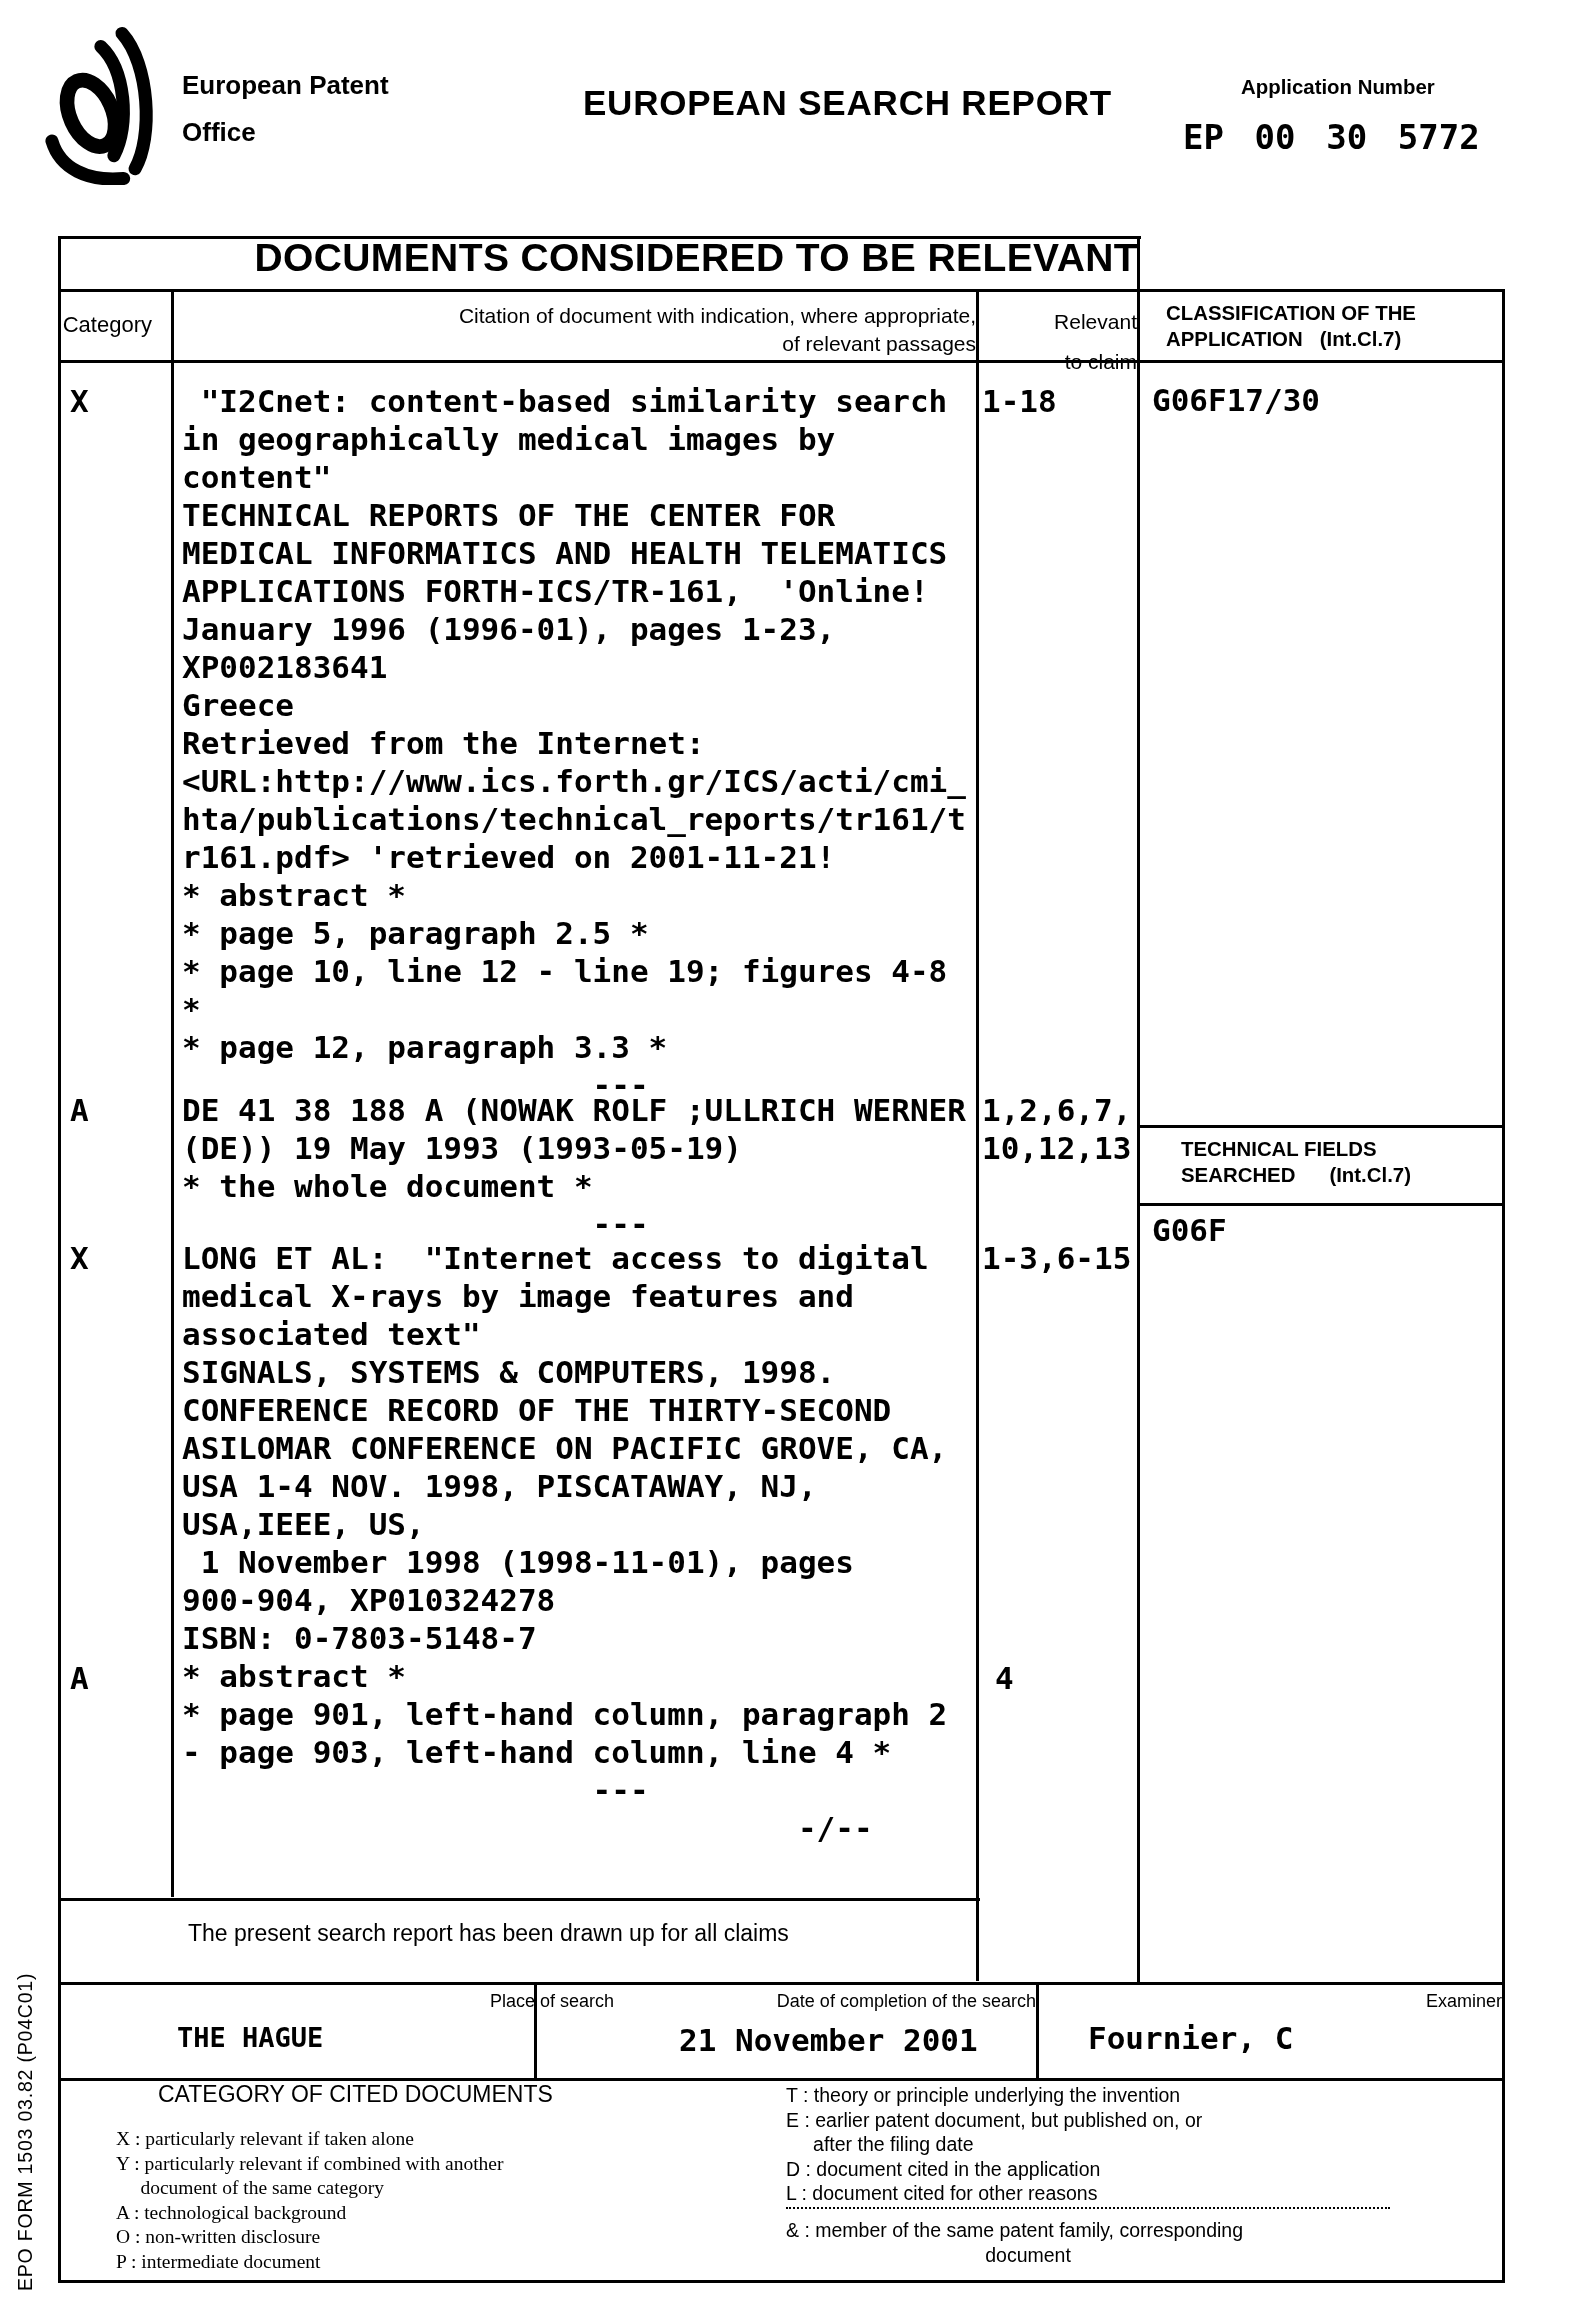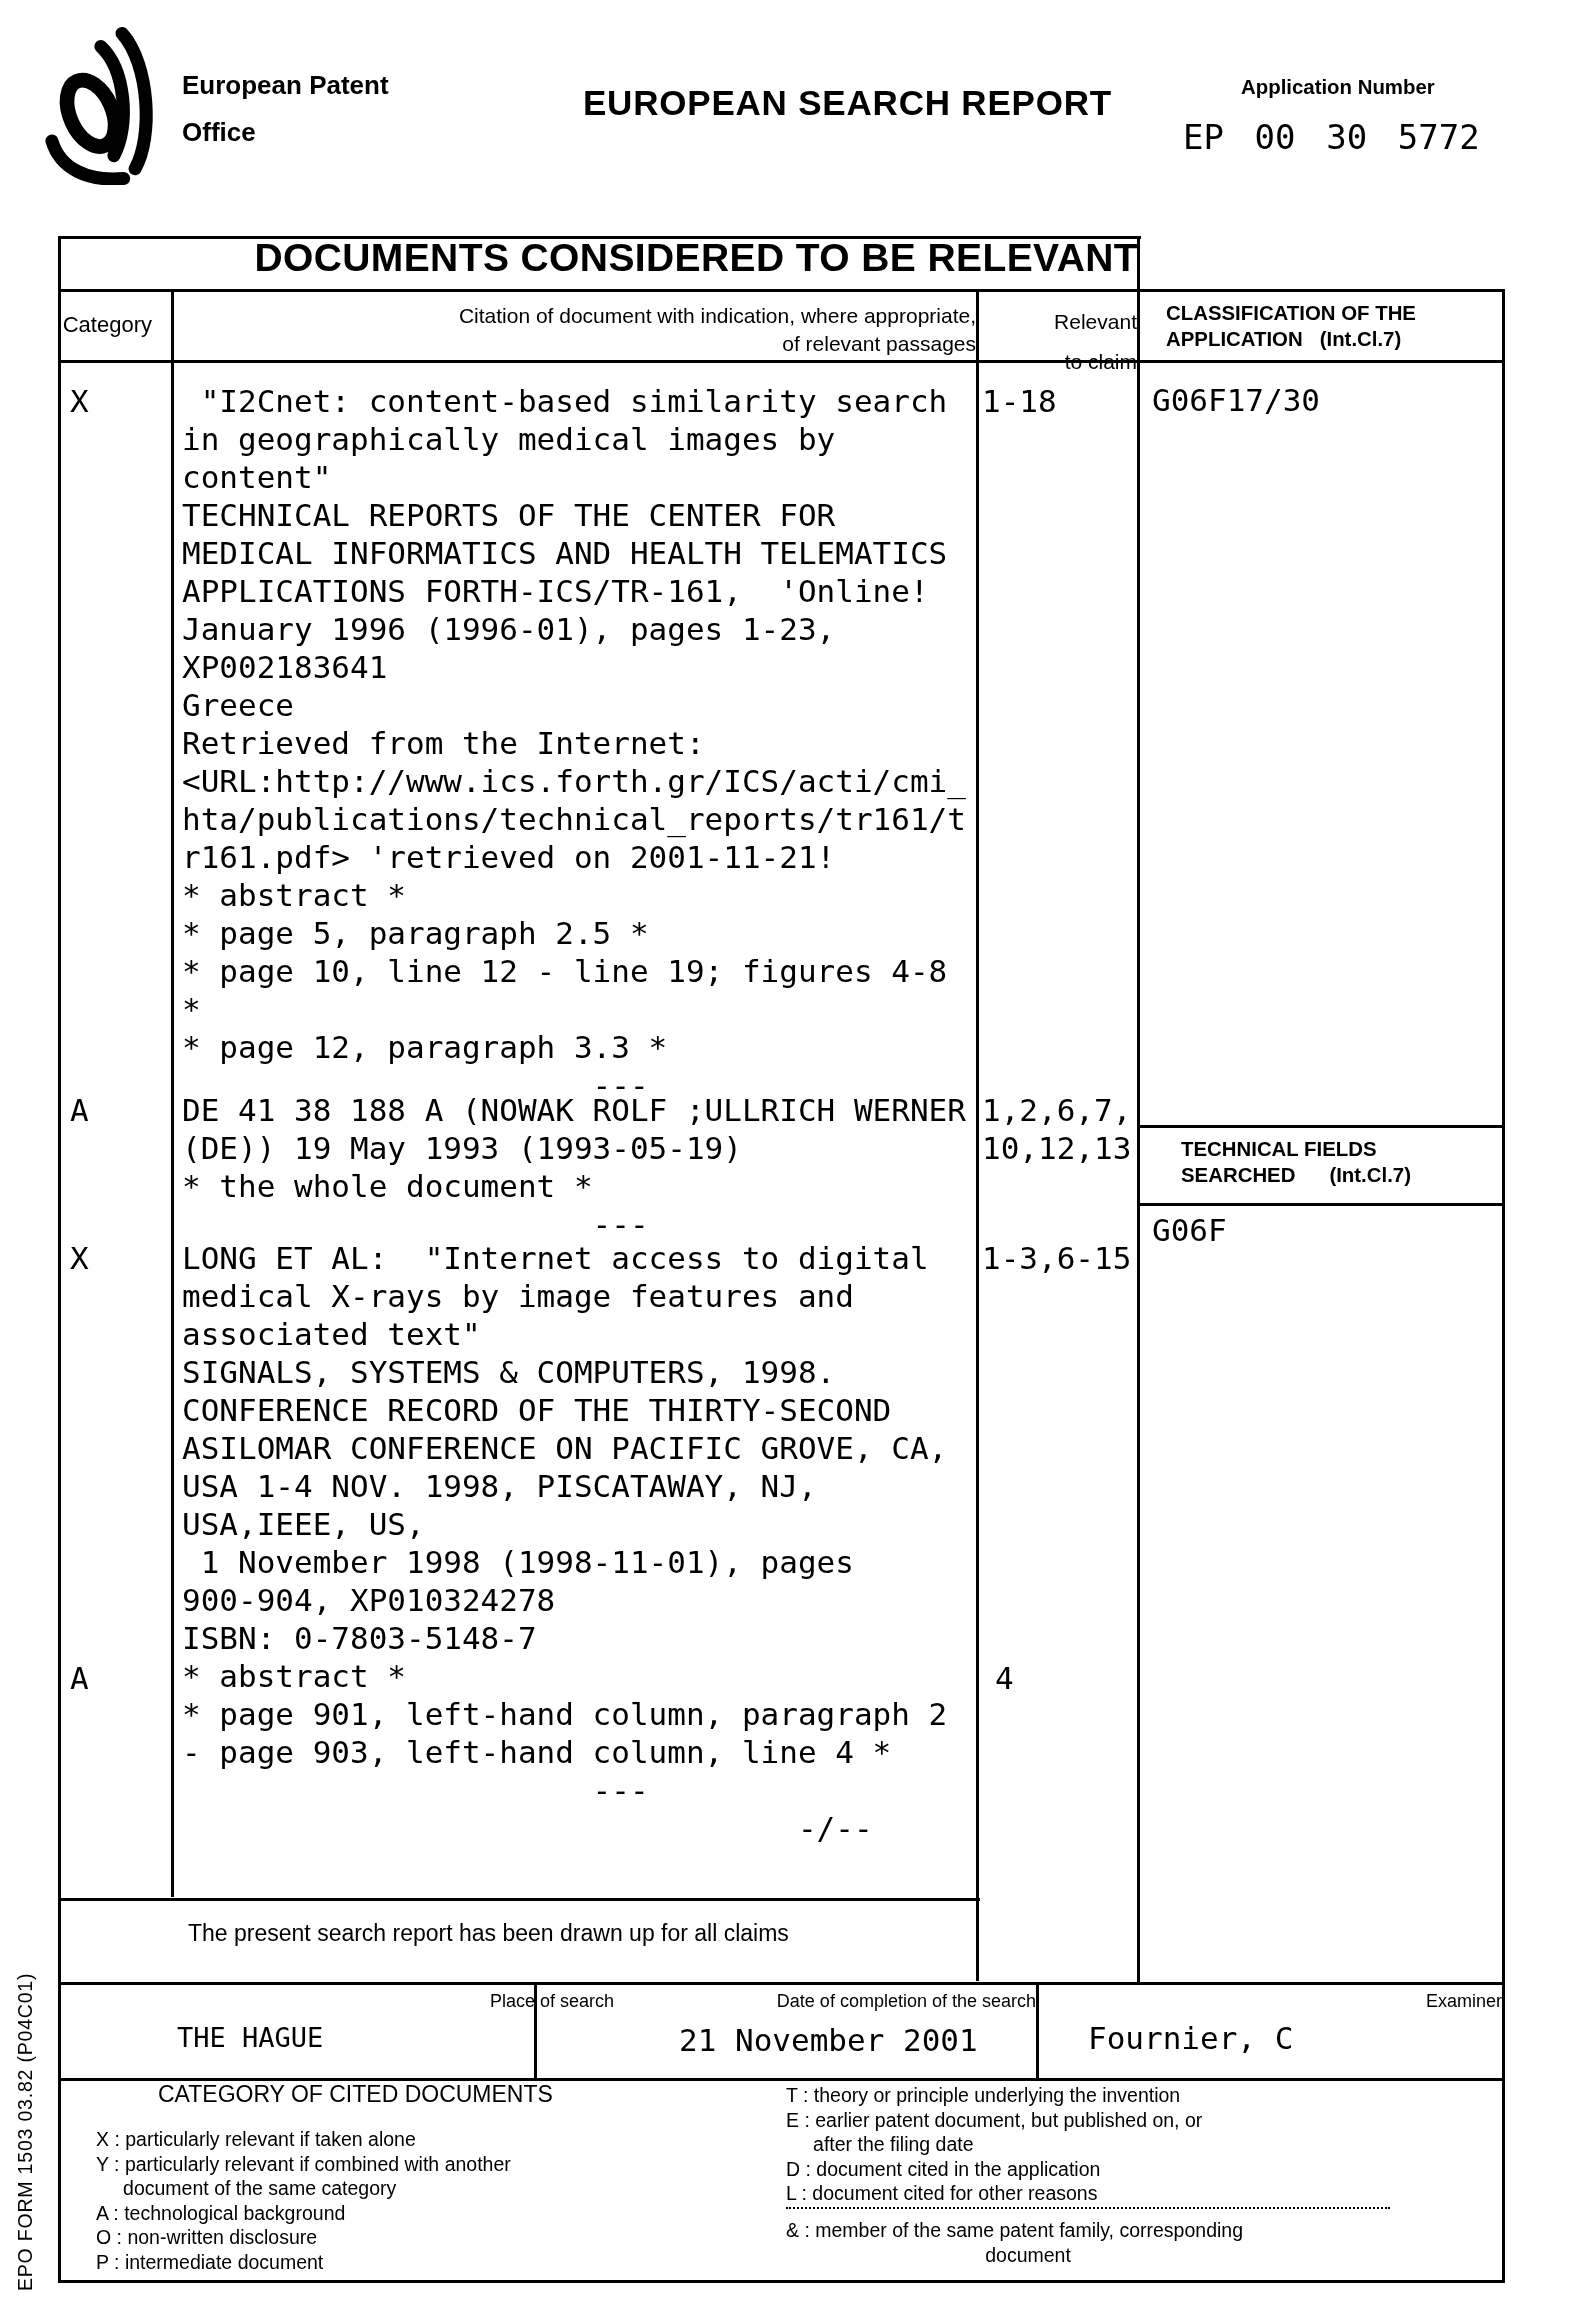--- a/index.html
+++ b/index.html
@@ -3,21 +3,21 @@
 <meta charset="utf-8">
 <style>
   html,body{margin:0;padding:0;background:#fff;}
   body{width:1589px;height:2319px;position:relative;overflow:hidden;
        font-family:"Liberation Sans",sans-serif;color:#000;}
   .abs{position:absolute;}
   .hline{position:absolute;background:#000;height:3.4px;}
   .vline{position:absolute;background:#000;width:3.4px;}
   .thin{height:2.5px;}
   .vthin{width:2.5px;}
-  .mono{font-family:"DejaVu Sans Mono",monospace;}
+  .mono{font-family:"DejaVu Sans Mono",monospace;font-weight:bold;}
   .pre{white-space:pre;}
   .b{font-weight:bold;}
   .ctr{text-align:right;}
   .body-text{font-size:31px;line-height:38px;}
   .label-sm{font-size:18px;}
   .legend-text{font-size:19.5px;line-height:24.6px;}
 </style>
 </head>
 <body>
 
@@ -122,21 +122,21 @@
 <div class="abs" style="left:188px;top:1920px;font-size:23px;">The present search report has been drawn up for all claims</div>
 
 <div class="abs ctr label-sm" style="left:58px;top:1991px;width:524px;margin-left:32px;">Place of search</div>
 <div class="abs ctr label-sm" style="left:534px;top:1991px;width:502px;">Date of completion of the search</div>
 <div class="abs ctr label-sm" style="left:1036px;top:1991px;width:466px;">Examiner</div>
 <div class="abs mono" style="left:177px;top:2022px;font-size:27px;">THE HAGUE</div>
 <div class="abs mono" style="left:679px;top:2022px;font-size:31px;">21 November 2001</div>
 <div class="abs mono" style="left:1088px;top:2020px;font-size:31px;">Fournier, C</div>
 
 <div class="abs" style="left:158px;top:2081px;font-size:23px;">CATEGORY OF CITED DOCUMENTS</div>
-<div class="abs pre legend-text" style="left:96px;top:2127px;">X : particularly relevant if taken alone
+<div class="abs pre legend-text" style="left:116px;top:2127px;font-family:Liberation Serif, serif;">X : particularly relevant if taken alone
 Y : particularly relevant if combined with another
      document of the same category
 A : technological background
 O : non-written disclosure
 P : intermediate document</div>
 <div class="abs pre legend-text" style="left:786px;top:2083px;">T : theory or principle underlying the invention
 E : earlier patent document, but published on, or
      after the filing date
 D : document cited in the application
 L : document cited for other reasons</div>

